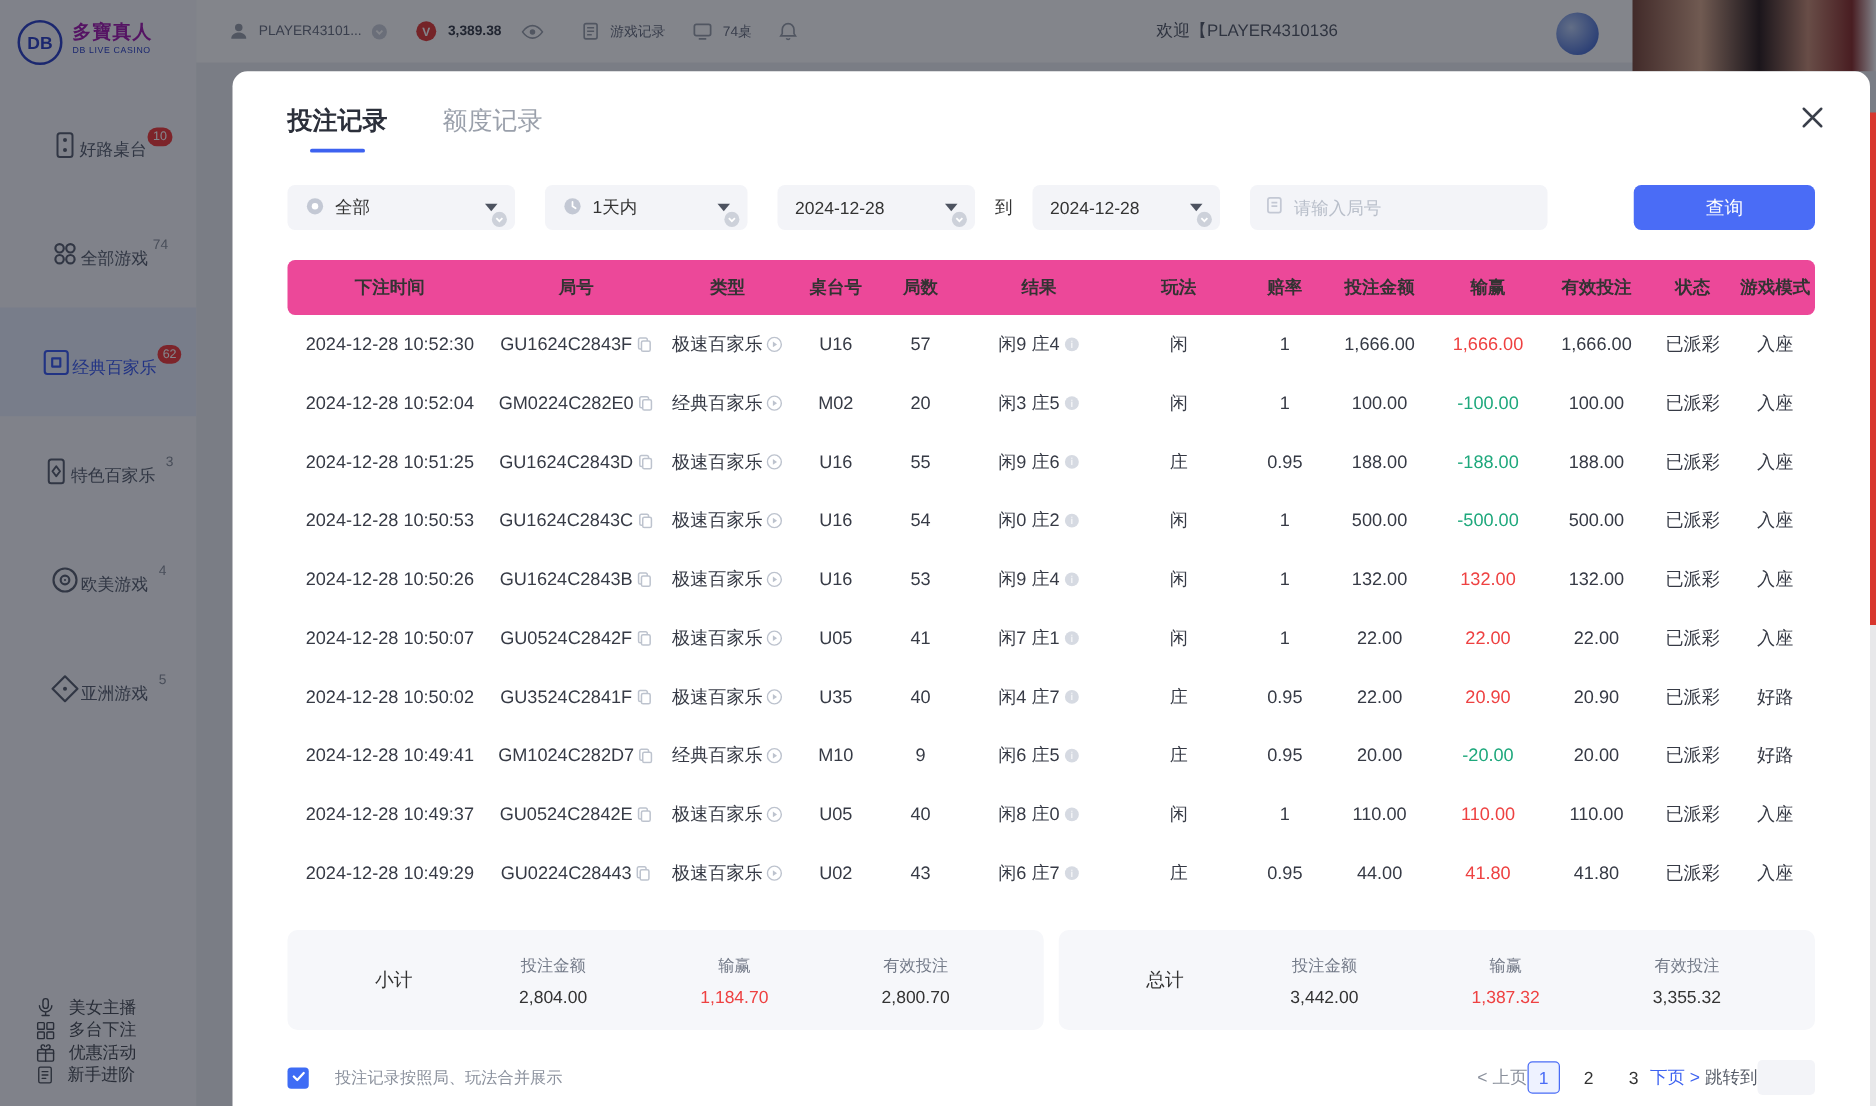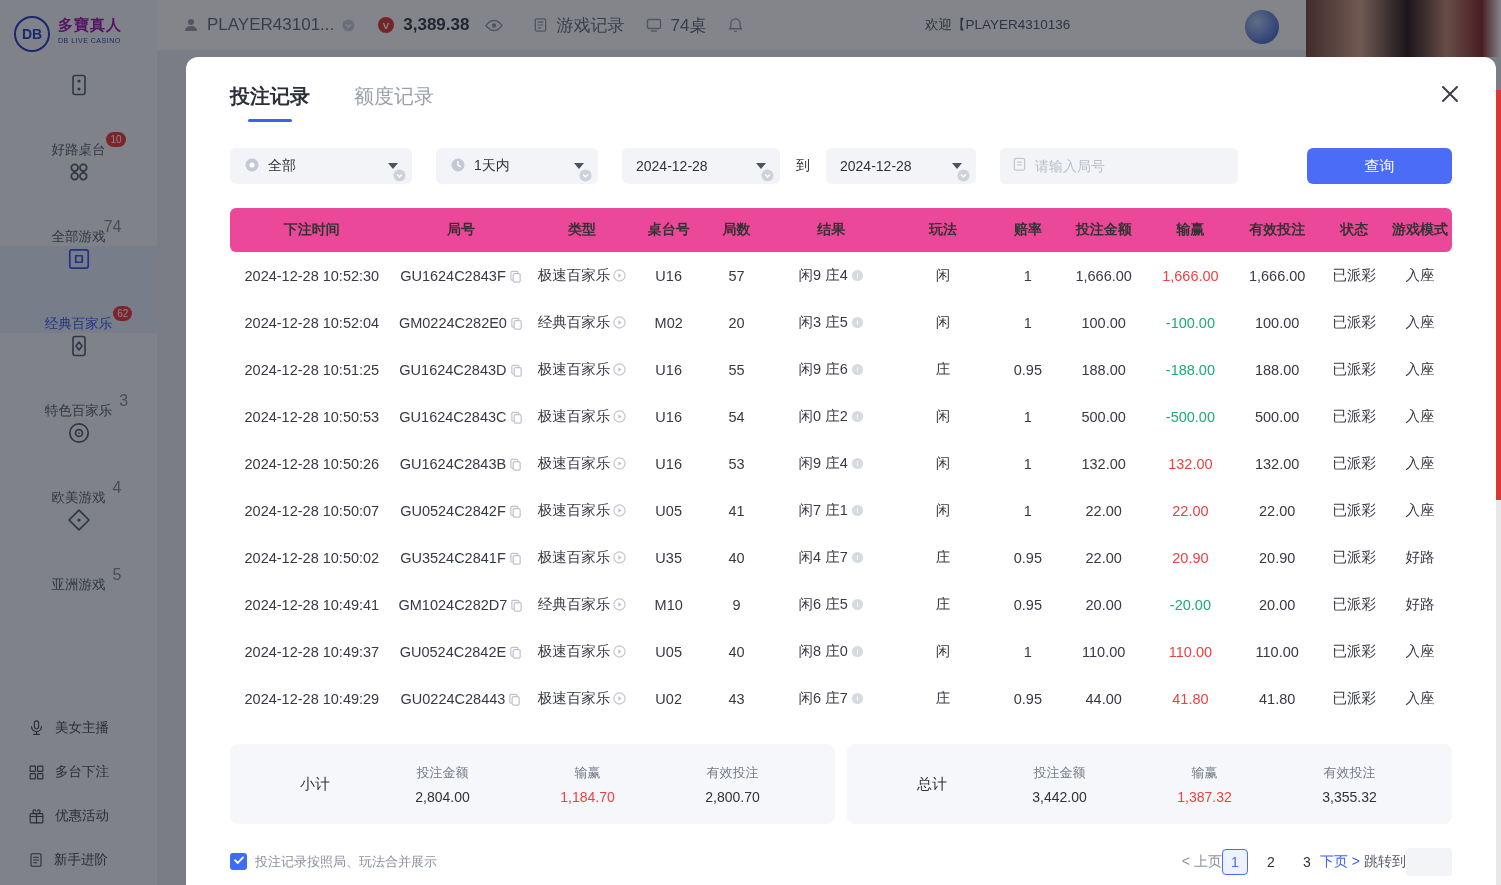--- a/index.html
+++ b/index.html
@@ -8,35 +8,35 @@
 
   
   .sidebar{position:absolute;left:0;top:0;width:157px;height:885px;background:#f8f9fc;
     display:flex;flex-direction:column;z-index:1}
   .brand{display:flex;align-items:flex-start;gap:8px;padding:16px 10px 20px 14px}
   .brand-logo{width:36px;height:36px;border:2.5px solid #2f43c6;border-radius:50%;color:#2f43c6;
     font-weight:bold;font-size:14px;display:flex;align-items:center;justify-content:center;flex:none}
   .brand-name{color:#a21caf;font-weight:bold;font-size:15px;letter-spacing:1px;white-space:nowrap}
   .brand-sub{color:#2f43c6;font-size:7px;letter-spacing:.5px;margin-top:2px;white-space:nowrap}
   .side-nav{display:flex;flex-direction:column}
-  .side-item{height:87px;display:flex;flex-direction:column;align-items:center;justify-content:space-between;
+  .side-item{height:87px;display:flex;flex-direction:row;align-items:center;justify-content:center;
     color:#5a6170;cursor:pointer;font-size:13.5px}
   .side-item.active{background:#e9eefc;color:#3b5bf0}
   .side-icon{height:26px;line-height:26px}
   .side-label-wrap{position:relative;margin-top:8px;white-space:nowrap}
   .badge{position:absolute;top:-9px;right:-20px;min-width:17px;height:15px;border-radius:8px;
     background:#f23d3d;color:#fff;font-size:10px;display:flex;align-items:center;justify-content:center;padding:0 4px}
-  .badge.plain{background:transparent;color:#8a909c;font-size:16px}
-  .side-bottom{margin-top:auto;padding:0 0 16px 28px;display:flex;flex-direction:column;gap:26px}
+  .badge.plain{background:transparent;color:#8a909c;font-size:11px}
+  .side-bottom{margin-top:auto;padding:0 0 16px 28px;display:flex;flex-direction:column;}
   .side-bottom-item{display:flex;align-items:center;gap:10px;color:#4a4f58;font-size:13.5px;cursor:pointer}
 
   .topbar{position:absolute;left:157px;top:0;right:0;height:50px;background:#fff;display:flex;
     align-items:center;padding:0 26px;gap:8px;z-index:1}
   .tb-icon{display:inline-flex;align-items:center}
-  .tb-text{font-size:17px;color:#6a7080;white-space:nowrap}
+  .tb-text{font-size:11px;color:#6a7080;white-space:nowrap}
   .tb-text.dark{color:#3a3f4a;font-weight:bold}
   .tb-welcome{position:absolute;left:768px;top:16px;font-size:13.5px;color:#565c68;white-space:nowrap}
   .dealer-banner{position:absolute;right:0;top:0;width:195px;height:57px;
     background:linear-gradient(90deg,#7c4a3c,#d9a98c 28%,#2e1f1e 52%,#c98f77 72%,#8a2f2c 90%,#fff)}
   .swirl{position:absolute;right:222px;top:10px;width:34px;height:34px;border-radius:50%;
     background:radial-gradient(circle at 35% 35%,#bcd0f5,#2c55c8)}
 
   .edge-strip-red{position:absolute;right:0;top:90px;width:5px;height:410px;background:#d8382f;z-index:15}
   .edge-strip-light{position:absolute;right:0;top:500px;width:5px;height:385px;background:#e8e8ea;z-index:15}
 
@@ -76,21 +76,21 @@
 
   .summary{display:flex;gap:12px;margin-top:22px}
   .sum-box{flex:1;background:#f6f7fa;border-radius:8px;height:80px;display:flex;align-items:center;padding:0 30px}
   .sum-label{width:110px;font-size:15px;color:#333;text-align:center}
   .sum-group{flex:1;text-align:center}
   .sum-group .lbl{font-size:13px;color:#737a88}
   .sum-group .val{font-size:14px;color:#333;margin-top:7px}
   .sum-group .val.win{color:#ee4141}
 
   .m-footer{display:flex;align-items:center;margin-top:24px}
-  .merge{display:flex;align-items:flex-start;gap:8px;color:#8a909c;font-size:13px;flex:1}
+  .merge{display:flex;align-items:flex-end;gap:21px;color:#8a909c;font-size:13px;flex:1}
   .checkbox{width:17px;height:17px;border-radius:3px;background:#3e6cf5;display:inline-flex;
     align-items:center;justify-content:center;cursor:pointer;flex:none}
   .pager{display:flex;align-items:center;font-size:14px;color:#333}
   .pager .prev{color:#8a909c;cursor:pointer}
   .pager .next{color:#3d62f0;cursor:pointer}
   .page{min-width:26px;height:26px;display:flex;align-items:center;justify-content:center;
     border-radius:4px;cursor:pointer}
   .page.active{border:1px solid #4a6cf6;color:#4a6cf6;background:#eef2ff}
   .jump-label{color:#565c68;margin-left:4px}
   .jump-input{width:46px;height:28px;background:#f3f4f8;border:none;border-radius:4px;outline:none;

